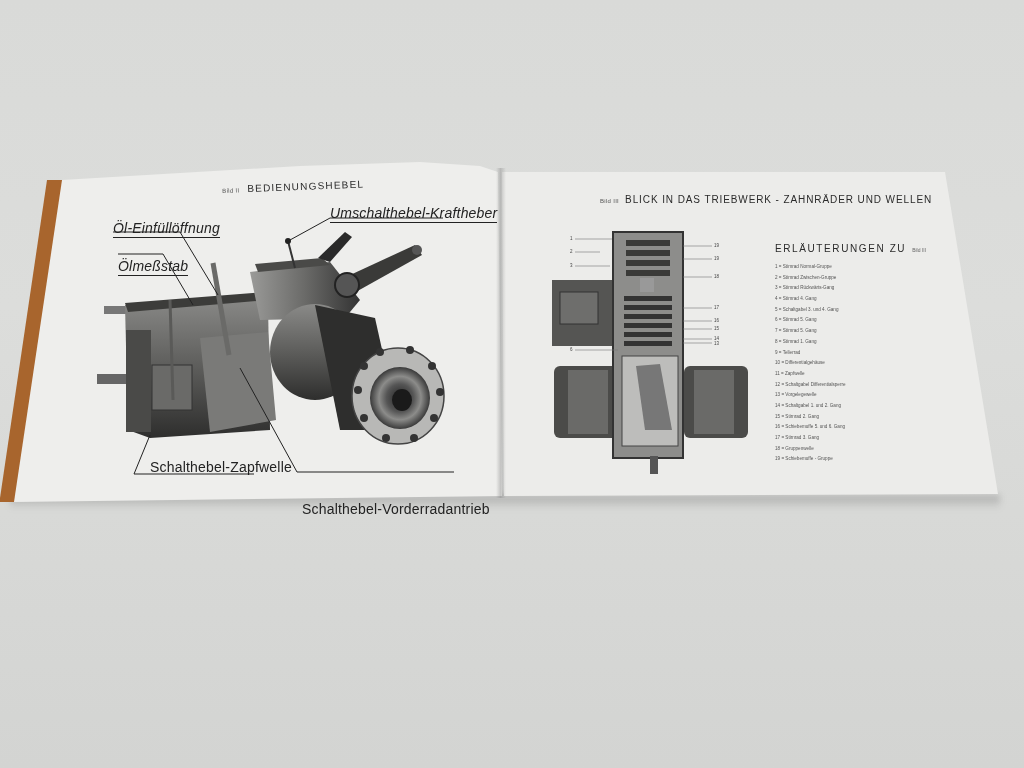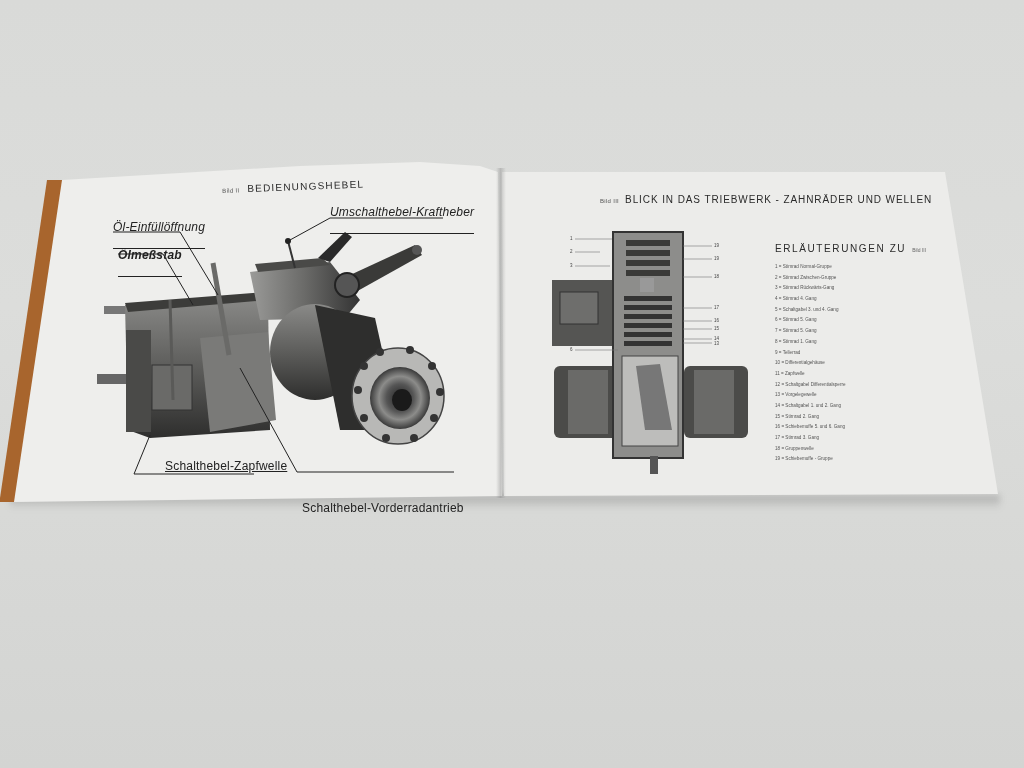--- a/index.html
+++ b/index.html
@@ -33,22 +33,22 @@
     position: absolute; left: 496px; top: 168px; width: 10px; height: 330px;
     background: linear-gradient(90deg, rgba(0,0,0,0) 0%, rgba(120,120,120,0.35) 45%, rgba(0,0,0,0) 100%);
   }
   .heading-left {
     position: absolute; left: 222px; top: 184px; transform: rotate(-2.2deg); transform-origin: left top;
     display: flex; align-items: baseline; gap: 8px; color: #2a2a2a;
   }
   .bild-small { font-size: 6px; color: #555; letter-spacing: 0.3px; }
   .heading-text { font-size: 10px; letter-spacing: 1.2px; }
   .callout {
-    position: absolute; font-size: 12px; font-style: italic; color: #222; white-space: nowrap;
-    border-bottom: 1.5px solid #222; padding-bottom: 14px; letter-spacing: 0.2px;
+    position: absolute; font-size: 14px; font-style: italic; color: #222; white-space: nowrap;
+    border-bottom: 1.5px solid #222; padding-bottom: 1px; letter-spacing: 0.2px;
   }
   .heading-right {
     position: absolute; left: 600px; top: 194px; display: flex; align-items: baseline; gap: 6px; color: #2a2a2a;
   }
   .heading-right .heading-text { font-size: 10px; letter-spacing: 0.9px; }
   .legend {
     position: absolute; left: 775px; top: 243px; width: 170px; color: #333;
   }
   .legend-title { display: flex; align-items: baseline; gap: 6px; margin-bottom: 8px; }
   .legend-title .t { font-size: 10px; letter-spacing: 1.6px; color: #2b2b2b; }
@@ -145,22 +145,22 @@
       <polyline points="113,232 180,232 218,295"></polyline>
       <polyline points="118,254 163,254 193,305"></polyline>
       <polyline points="134,474 254,474"></polyline>
       <polyline points="134,474 150,435"></polyline>
       <polyline points="454,472 297,472 240,368"></polyline>
     </g>
   </svg>
 
   <div class="callout" style="left:330px;top:205px;">Umschalthebel-Kraftheber</div>
   <div class="callout" style="left:113px;top:220px;text-align:right;">Öl-Einfüllöffnung</div>
-  <div class="callout" style="left:118px;top:248px;font-weight:bold;">Ölmeßstab</div>
-  <div class="callout" style="left:165px;top:459px;font-style:normal;border-bottom:none;text-decoration:underline;">Schalthebel-Zapfwelle</div>
+  <div class="callout" style="left:118px;top:258px;">Ölmeßstab</div>
+  <div class="callout" style="left:150px;top:459px;font-style:normal;border-bottom:none;">Schalthebel-Zapfwelle</div>
   <div class="callout" style="left:302px;top:457px;font-style:normal;border-bottom:none;margin-top:44px;">Schalthebel-Vorderradantrieb</div>
 
   <div class="heading-right">
     <span class="bild-small">Bild III</span>
     <span class="heading-text">BLICK IN DAS TRIEBWERK - ZAHNRÄDER UND WELLEN</span>
   </div>
 
   <svg width="1024" height="768">
 
     <rect x="554" y="366" width="66" height="72" rx="6" fill="#4b4b49"></rect>

